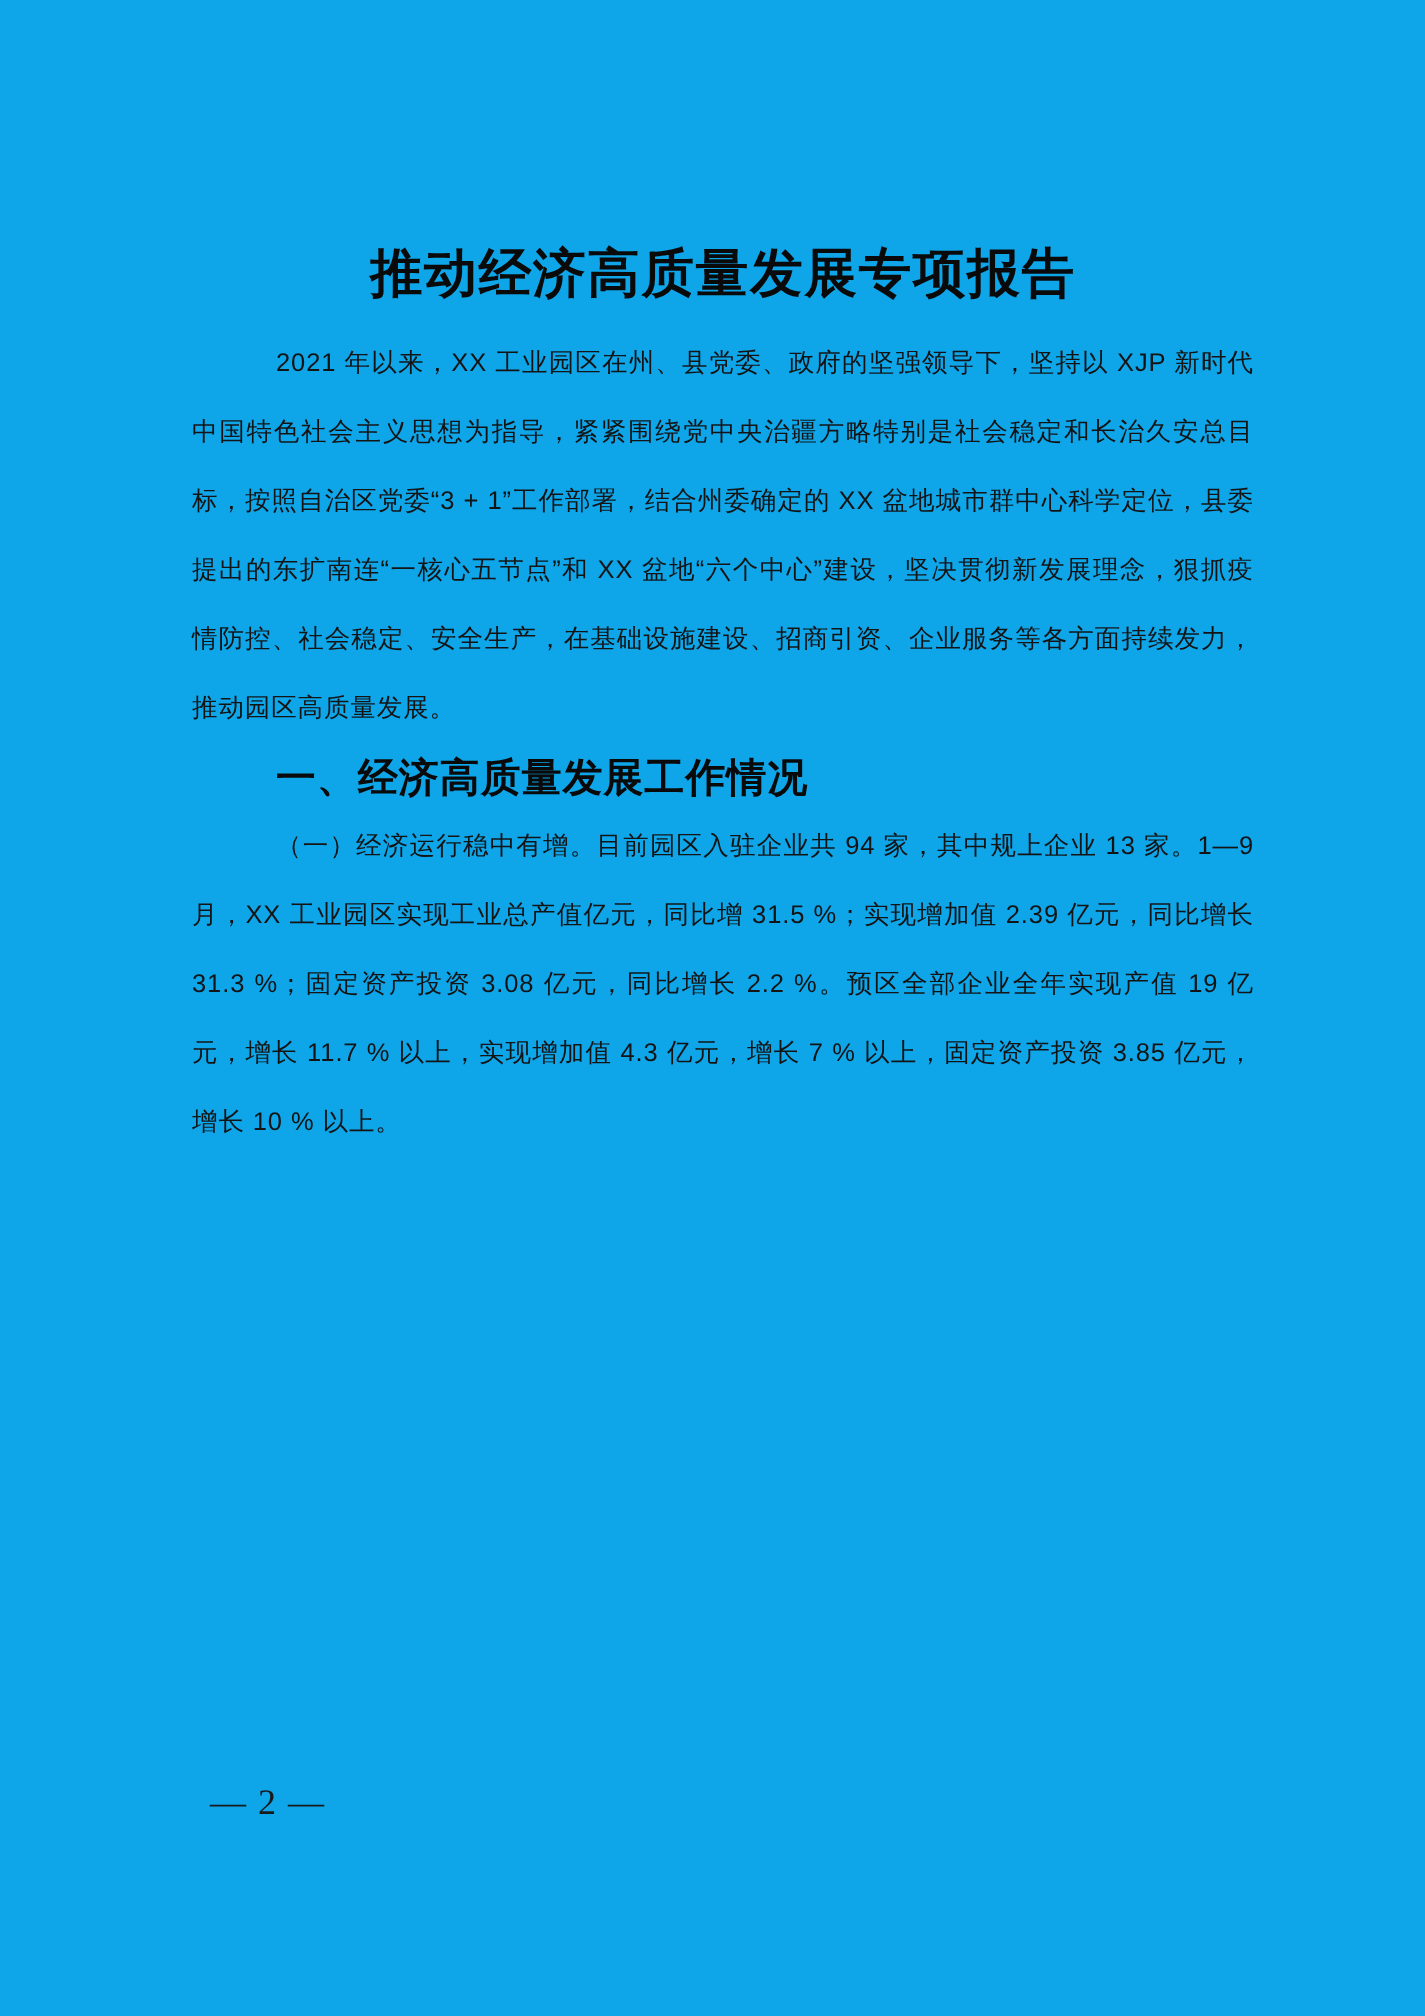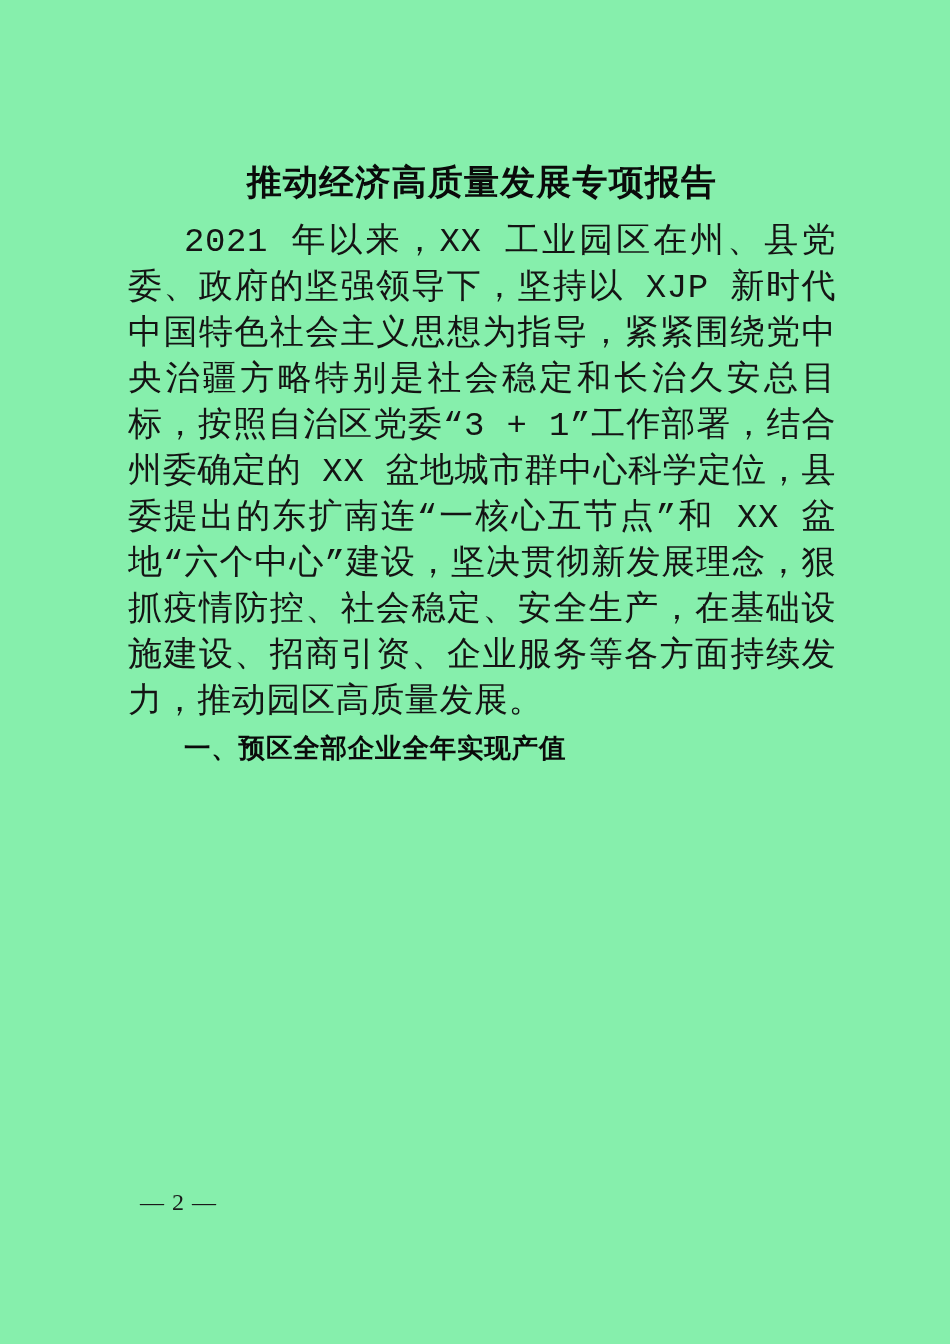--- a/index.html
+++ b/index.html
@@ -5,21 +5,21 @@
   html, body {
     margin: 0;
     padding: 0;
     background: #ffffff;
   }
 
   .page {
     position: relative;
     width: 950px;
     height: 1344px;
-    background: #86efac;
+    background: #0ea5e9;
     overflow: hidden;
     box-sizing: border-box;
   }
 
   .content {
     position: absolute;
     left: 128px;
     top: 160px;
     width: 708px;
   }
@@ -32,22 +32,22 @@
     line-height: 46px;
     text-align: center;
     color: #0a0a0a;
     letter-spacing: 1.2px;
     margin: 0 0 13px 0;
     white-space: nowrap;
   }
 
   
   .para {
-    font-family: Liberation Mono, monospace;
-    font-size: 34px;
+    font-family: Liberation Sans, sans-serif;
+    font-size: 17px;
     line-height: 46px;
     color: #141414;
     text-align: justify;
     text-justify: inter-character;
     text-indent: 56px;
     margin: 0;
     letter-spacing: 0.6px;
     word-break: break-all;
   }
 
@@ -80,21 +80,22 @@
 <body>
 
 <div class="page">
 
   <div class="content">
 
     <h1 class="doc-title">推动经济高质量发展专项报告</h1>
 
     <p class="para">2021 年以来，XX 工业园区在州、县党委、政府的坚强领导下，坚持以 XJP 新时代中国特色社会主义思想为指导，紧紧围绕党中央治疆方略特别是社会稳定和长治久安总目标，按照自治区党委“3 + 1”工作部署，结合州委确定的 XX 盆地城市群中心科学定位，县委提出的东扩南连“一核心五节点”和 XX 盆地“六个中心”建设，坚决贯彻新发展理念，狠抓疫情防控、社会稳定、安全生产，在基础设施建设、招商引资、企业服务等各方面持续发力，推动园区高质量发展。</p>
 
-    <p class="section-heading">一、预区全部企业全年实现产值</p>
+    <p class="section-heading">一、经济高质量发展工作情况</p>
 
+    <p class="para">（一）经济运行稳中有增。目前园区入驻企业共 94 家，其中规上企业 13 家。1—9 月，XX 工业园区实现工业总产值亿元，同比增 31.5 %；实现增加值 2.39 亿元，同比增长 31.3 %；固定资产投资 3.08 亿元，同比增长 2.2 %。预区全部企业全年实现产值 19 亿元，增长 11.7 % 以上，实现增加值 4.3 亿元，增长 7 % 以上，固定资产投资 3.85 亿元，增长 10 % 以上。</p>
 
 
   </div>
 
   <div class="page-number">— 2 —</div>
 
 </div>
 
 </body></html>

